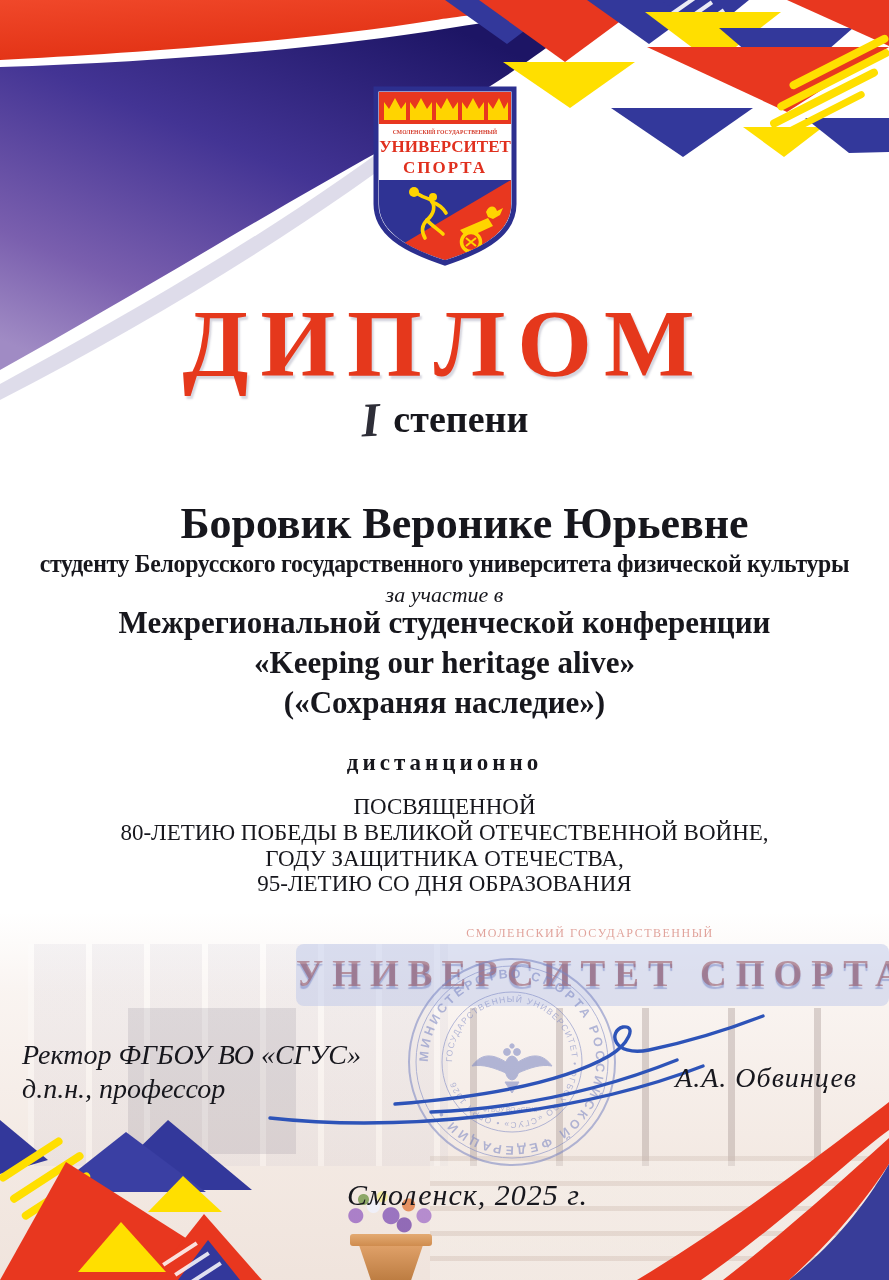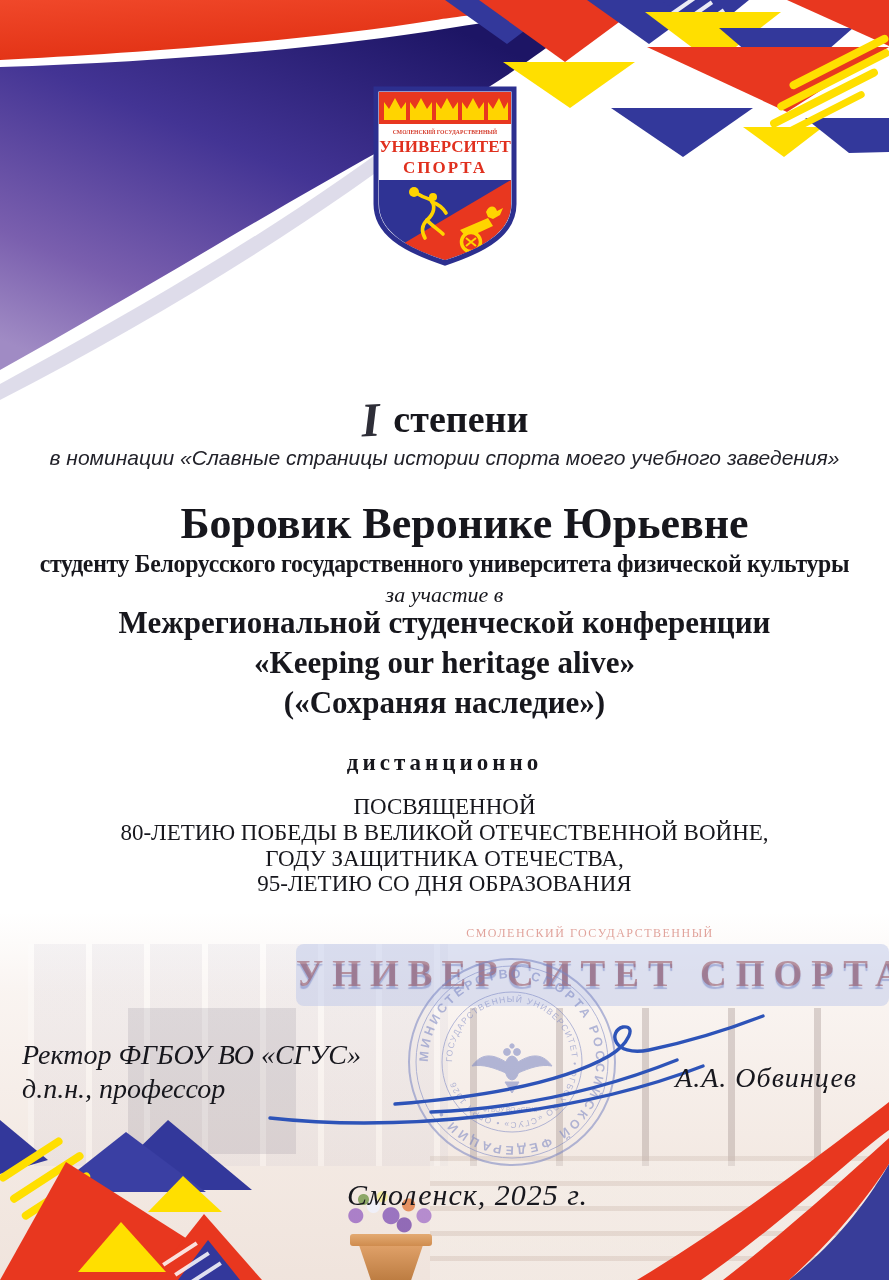--- a/index.html
+++ b/index.html
@@ -184,27 +184,27 @@
 
       <g>
         <path d="M90,144 L118,132 L123,140 L97,152 Z" fill="#ffd400"></path>
         <circle cx="101" cy="156" r="9.5" fill="#e8371f" stroke="#ffd400" stroke-width="3.5"></circle>
         <path d="M96,152 l10,8 M106,152 l-10,8" stroke="#ffd400" stroke-width="2"></path>
         <path d="M116,126 c3,-7 9,-7 11,-1 l6,-3 -3,7 -7,4 -5,-2 z" fill="#ffd400"></path>
       </g>
     </g>
   </svg>
 
+  <div class="abs ctr title">ДИПЛОМ</div>
 
   <div class="abs ctr degree-row">
     <span class="degree-numeral">I</span>
     <span class="degree-word">степени</span>
   </div>
 
-  <div class="abs ctr nomination">в номинации «Славные страницы истории спорта моего учебного заведения»</div>
   <div class="abs ctr recipient-name">Боровик Веронике Юрьевне</div>
   <div class="abs ctr recipient-line">студенту Белорусского государственного университета физической культуры</div>
   <div class="abs ctr lead">за участие в</div>
 
   <div class="abs ctr event">
     <div>Межрегиональной студенческой конференции</div>
     <div>«Keeping our heritage alive»</div>
     <div>(«Сохраняя наследие»)</div>
   </div>
 

